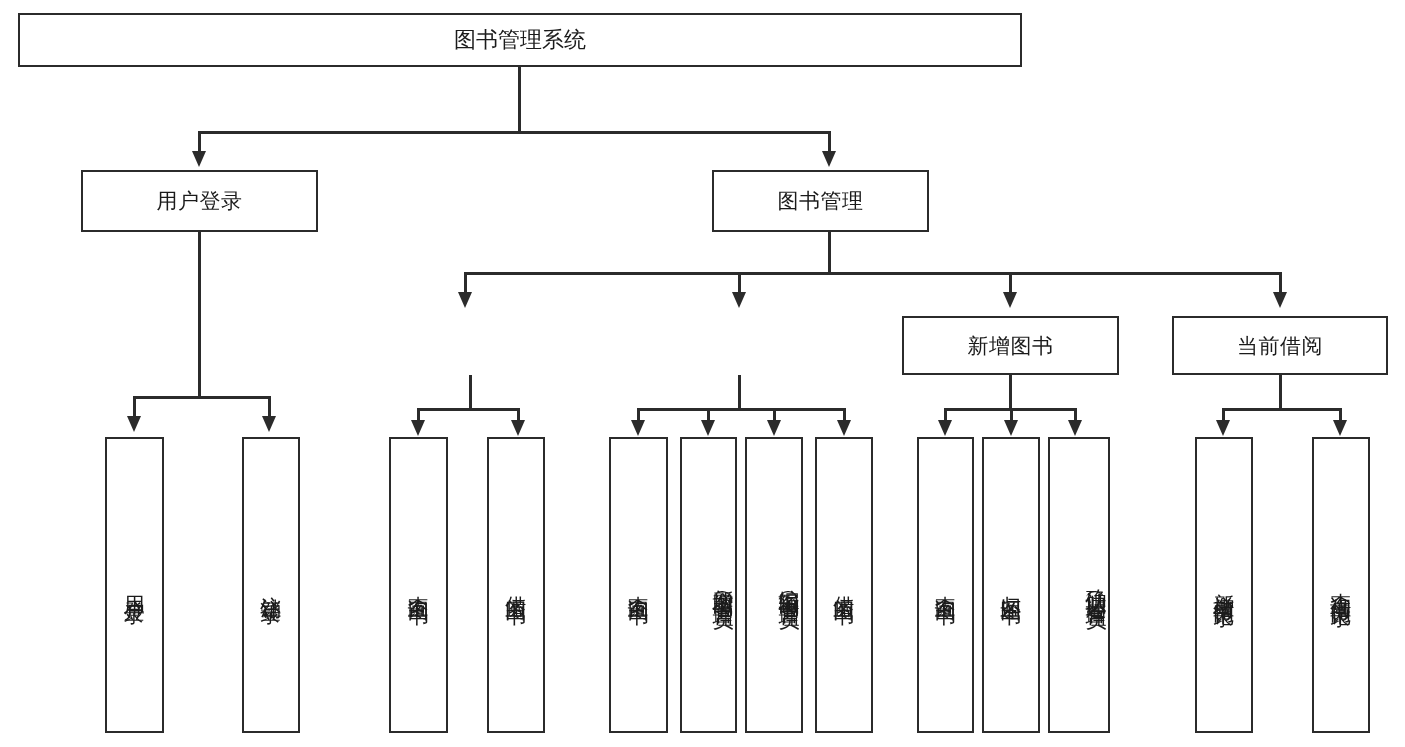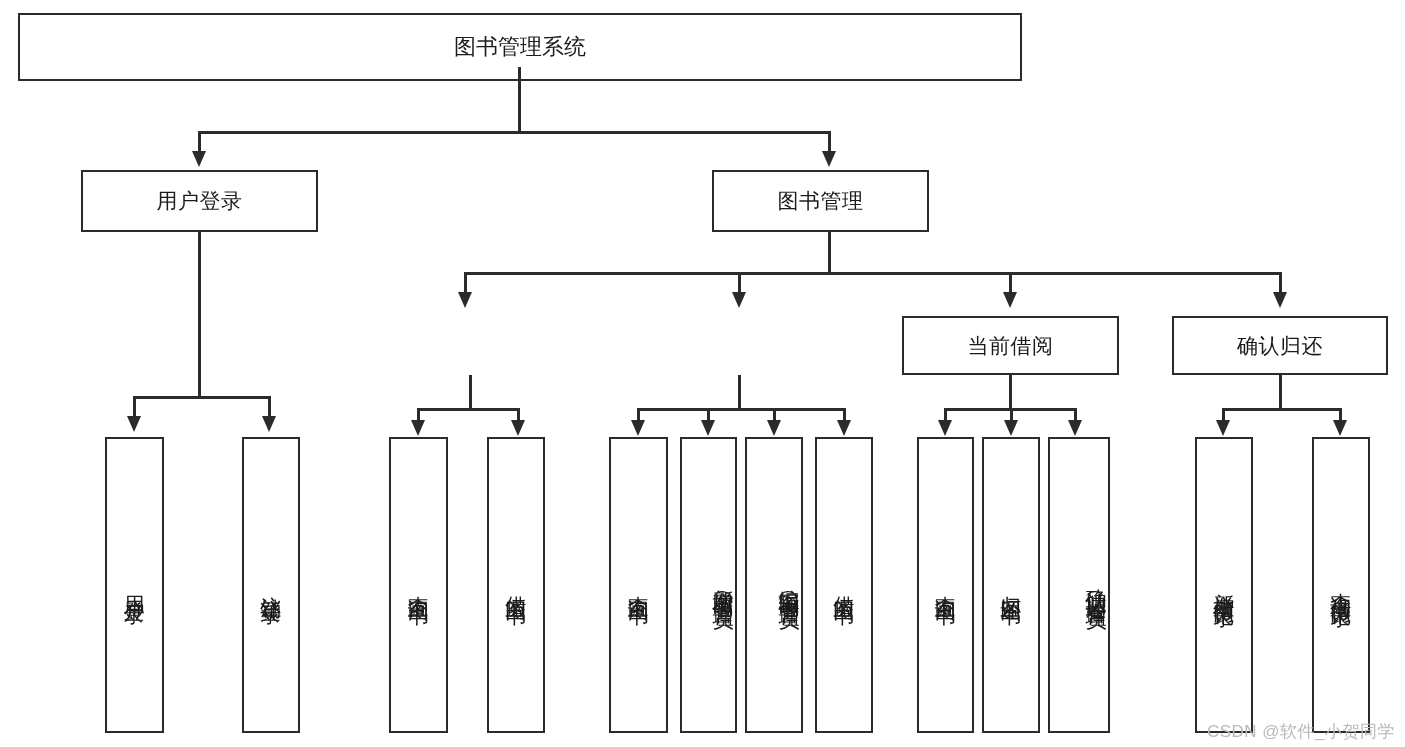--- a/index.html
+++ b/index.html
@@ -69,21 +69,21 @@
     color: #b9b9b9;
     letter-spacing: 0.5px;
     white-space: nowrap;
   }
 </style>
 </head>
 <body>
 
 <div id="canvas">
 
-  <div class="node root" style="left:18px; top:13px; width:1004px; height:68px;">图书管理系统</div>
+  <div class="node root" style="left:18px; top:13px; width:1004px; height:54px;">图书管理系统</div>
 
   <div class="edge vline" style="left:518px; top:67px; width:2.5px; height:66px;"></div>
   <div class="edge hline" style="left:198px; top:131px; width:633px; height:2.5px;"></div>
   <div class="edge vline" style="left:198px; top:131px; width:2.5px; height:22px;"></div>
   <div class="arrow" style="left:192px; top:151px;"></div>
   <div class="edge vline" style="left:828px; top:131px; width:2.5px; height:22px;"></div>
   <div class="arrow" style="left:822px; top:151px;"></div>
 
   <div class="node h" style="left:81px; top:170px; width:237px; height:62px;">用户登录</div>
   <div class="node h" style="left:712px; top:170px; width:217px; height:62px;">图书管理</div>
@@ -99,22 +99,22 @@
   <div class="edge hline" style="left:464px; top:272px; width:817px; height:2.5px;"></div>
   <div class="edge vline" style="left:464px; top:272px; width:2.5px; height:22px;"></div>
   <div class="arrow" style="left:458px; top:292px;"></div>
   <div class="edge vline" style="left:738px; top:272px; width:2.5px; height:22px;"></div>
   <div class="arrow" style="left:732px; top:292px;"></div>
   <div class="edge vline" style="left:1009px; top:272px; width:2.5px; height:22px;"></div>
   <div class="arrow" style="left:1003px; top:292px;"></div>
   <div class="edge vline" style="left:1279px; top:272px; width:2.5px; height:22px;"></div>
   <div class="arrow" style="left:1273px; top:292px;"></div>
 
-  <div class="node h" style="left:902px; top:316px; width:217px; height:59px;">当前借阅</div>
-  <div class="node h" style="left:1172px; top:316px; width:216px; height:59px;">确认归还</div>
+  <div class="node h" style="left:902px; top:316px; width:217px; height:59px;">新增图书</div>
+  <div class="node h" style="left:1172px; top:316px; width:216px; height:59px;">当前借阅</div>
 
   <div class="edge vline" style="left:469px; top:375px; width:2.5px; height:35px;"></div>
   <div class="edge hline" style="left:417px; top:408px; width:103px; height:2.5px;"></div>
   <div class="edge vline" style="left:417px; top:408px; width:2.5px; height:14px;"></div>
   <div class="arrow" style="left:411px; top:420px;"></div>
   <div class="edge vline" style="left:517px; top:408px; width:2.5px; height:14px;"></div>
   <div class="arrow" style="left:511px; top:420px;"></div>
 
   <div class="edge vline" style="left:738px; top:375px; width:2.5px; height:35px;"></div>
   <div class="edge hline" style="left:637px; top:408px; width:208px; height:2.5px;"></div>
@@ -154,15 +154,14 @@
   <div class="node v top" style="left:745px; top:437px; width:58px; height:296px;">编辑图书（管理员）</div>
   <div class="node v" style="left:815px; top:437px; width:58px; height:296px;">借阅图书</div>
 
   <div class="node v" style="left:917px; top:437px; width:57px; height:296px;">查询图书</div>
   <div class="node v" style="left:982px; top:437px; width:58px; height:296px;">归还图书</div>
   <div class="node v top" style="left:1048px; top:437px; width:62px; height:296px;">确认归还（管理员）</div>
 
   <div class="node v" style="left:1195px; top:437px; width:58px; height:296px;">新增借阅记录</div>
   <div class="node v" style="left:1312px; top:437px; width:58px; height:296px;">查询借阅记录</div>
 
-  <div class="watermark">CSDN @软件_小贺同学</div>
 
 </div>
 
 </body></html>

